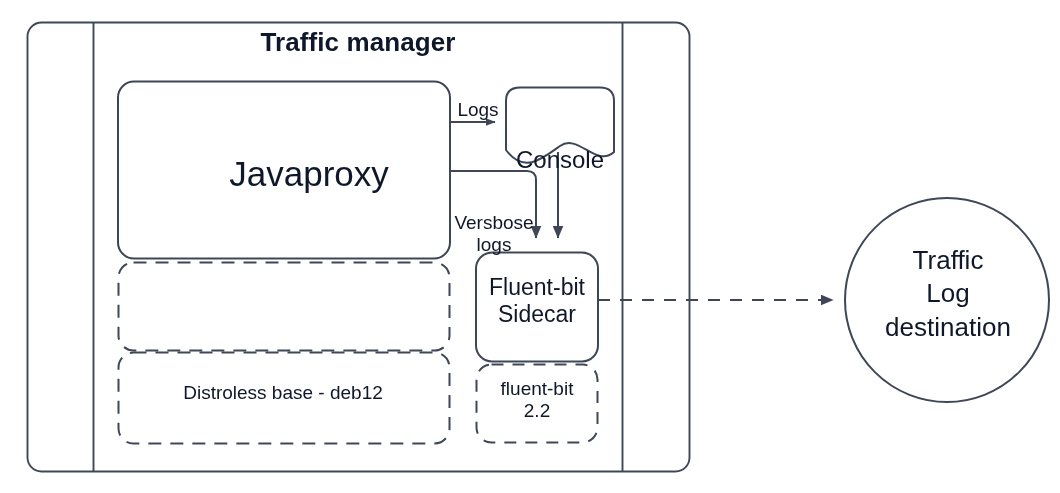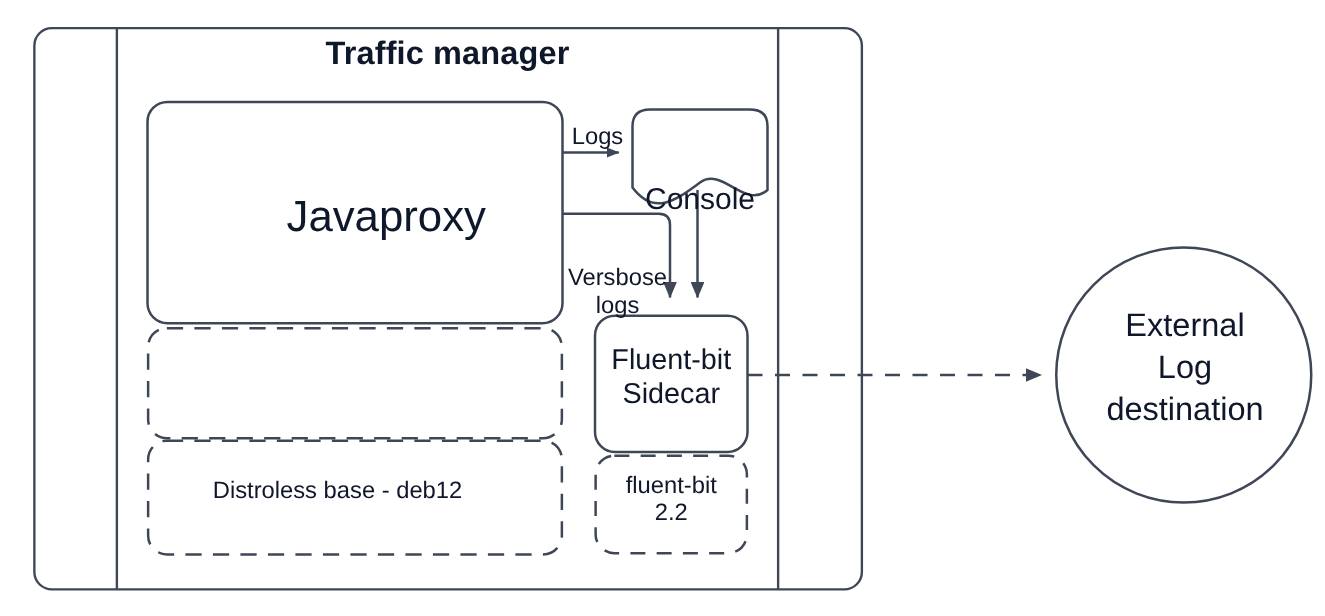--- a/index.html
+++ b/index.html
@@ -46,21 +46,21 @@
     width: 384px;
     font-size: 35px;
   }
   #minified-jre-label {
     left: 118px;
     top: 289px;
     width: 332px;
     font-size: 19px;
   }
   #distroless-label {
-    left: 104px;
+    left: 117px;
     top: 382px;
     width: 332px;
     font-size: 19px;
   }
   #console-label {
     left: 506px;
     top: 103px;
     width: 108px;
     font-size: 24px;
     margin-top: 43px;
@@ -162,17 +162,17 @@
 
   <div class="lbl" id="verbose-logs-label">Versbose
 logs</div>
 
   <div class="lbl" id="fluentbit-sidecar-label">Fluent-bit
 Sidecar</div>
 
   <div class="lbl" id="fluentbit-version-label">fluent-bit
 2.2</div>
 
-  <div class="lbl" id="external-dest-label">External
+  <div class="lbl" id="external-dest-label">Traffic
 Log
 destination</div>
 
 </div>
 
 </body></html>

